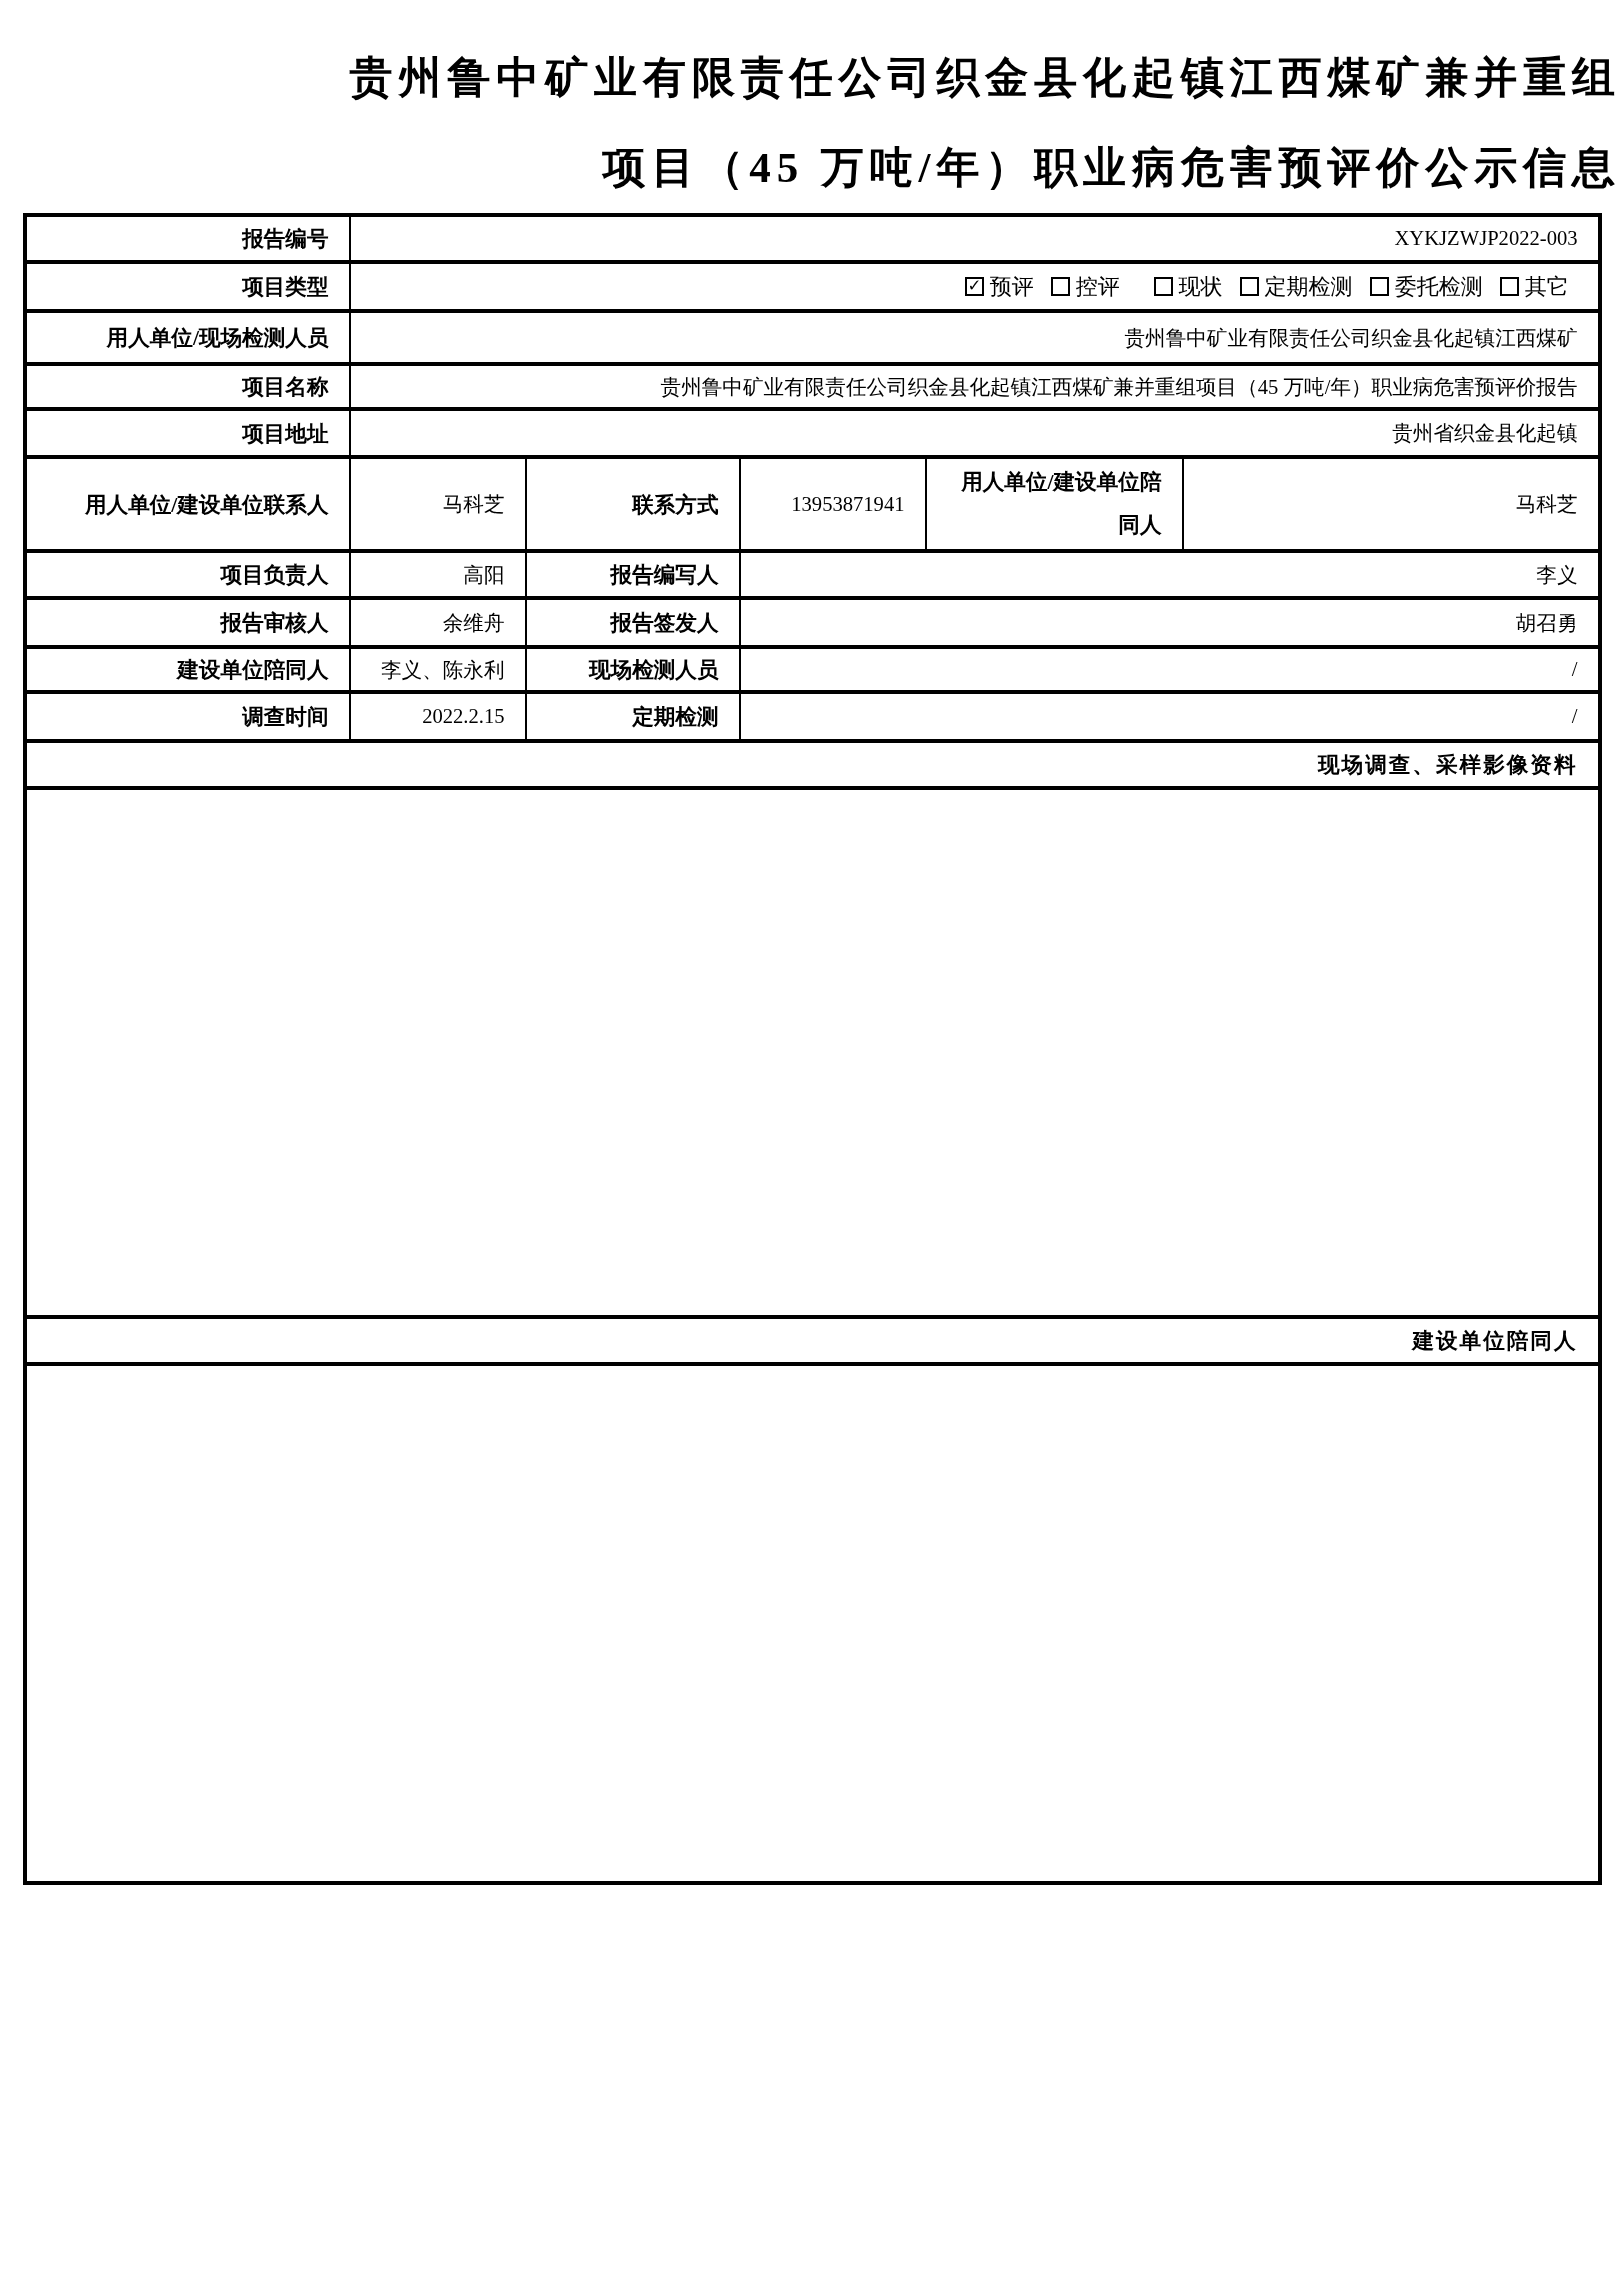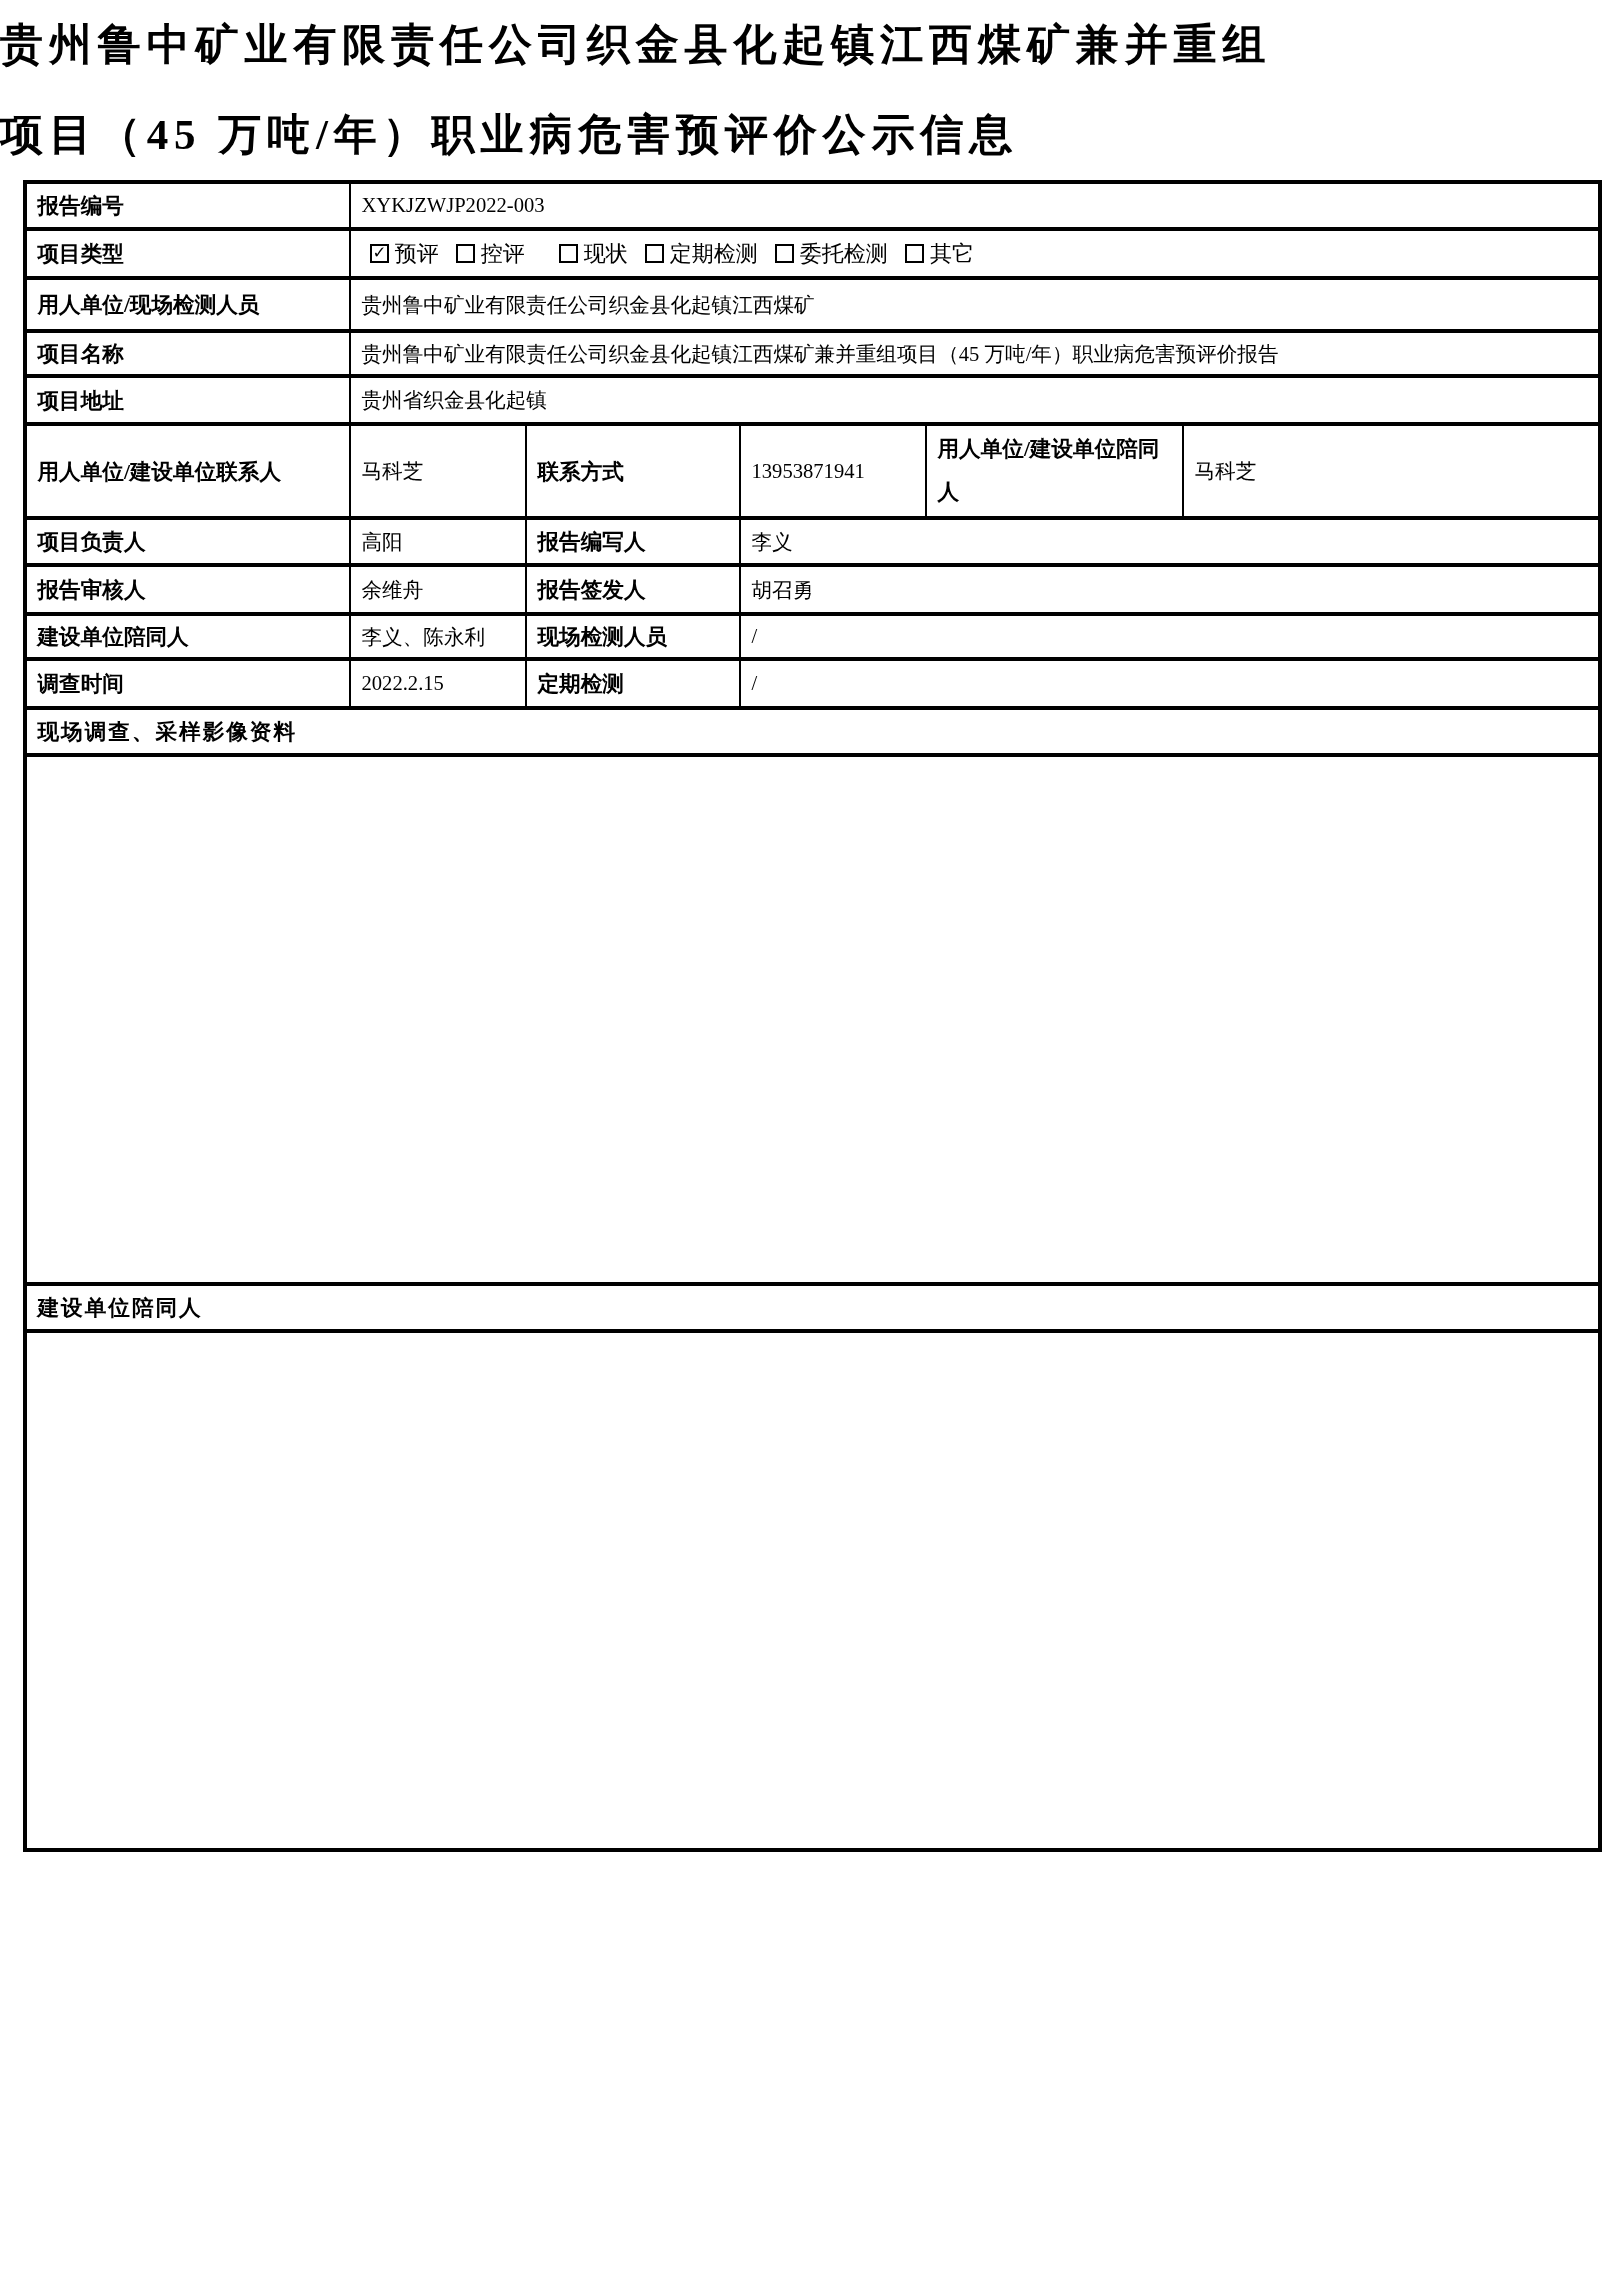--- a/index.html
+++ b/index.html
@@ -3,43 +3,44 @@
 <meta charset="utf-8">
 <style>
   html, body { margin: 0; padding: 0; background: #ffffff; }
   body {
     width: 1621px; height: 2293px;
     font-family: "Liberation Serif", serif;
     color: #000000;
     position: relative;
   }
   .title-block {
-    text-align: left;
+    padding-top: 33px;
+    text-align: right;
   }
   .title-line {
     font-size: 43px;
     font-weight: bold;
     letter-spacing: 5.9px;
     line-height: 90px;
     white-space: nowrap;
   }
   table.form {
     border-collapse: collapse;
     table-layout: fixed;
     margin-left: 22.5px;
     width: 1575px;
     border: 4.9px solid #000;
   }
   table.form td {
     border: 2.9px solid #000;
     border-top-width: 4.9px;
     border-bottom-width: 4.9px;
-    text-align: left;
+    text-align: right;
     vertical-align: middle;
-    padding: 2px 11px;
+    padding: 2px 20px;
     overflow: hidden;
   }
   td.lbl { font-weight: bold; font-size: 21.6px; }
   td.val { font-size: 20.6px; }
   td.section-hd { font-weight: bold; font-size: 21.6px; letter-spacing: 2px; }
   td.blank { background: #ffffff; }
   .escort-lbl { line-height: 2.0; padding: 2px 9.8px; }
   
   .cb-row { display: inline-flex; align-items: center; justify-content: center; }
   .cb { display: inline-flex; align-items: center; margin: 0 8.8px; }

